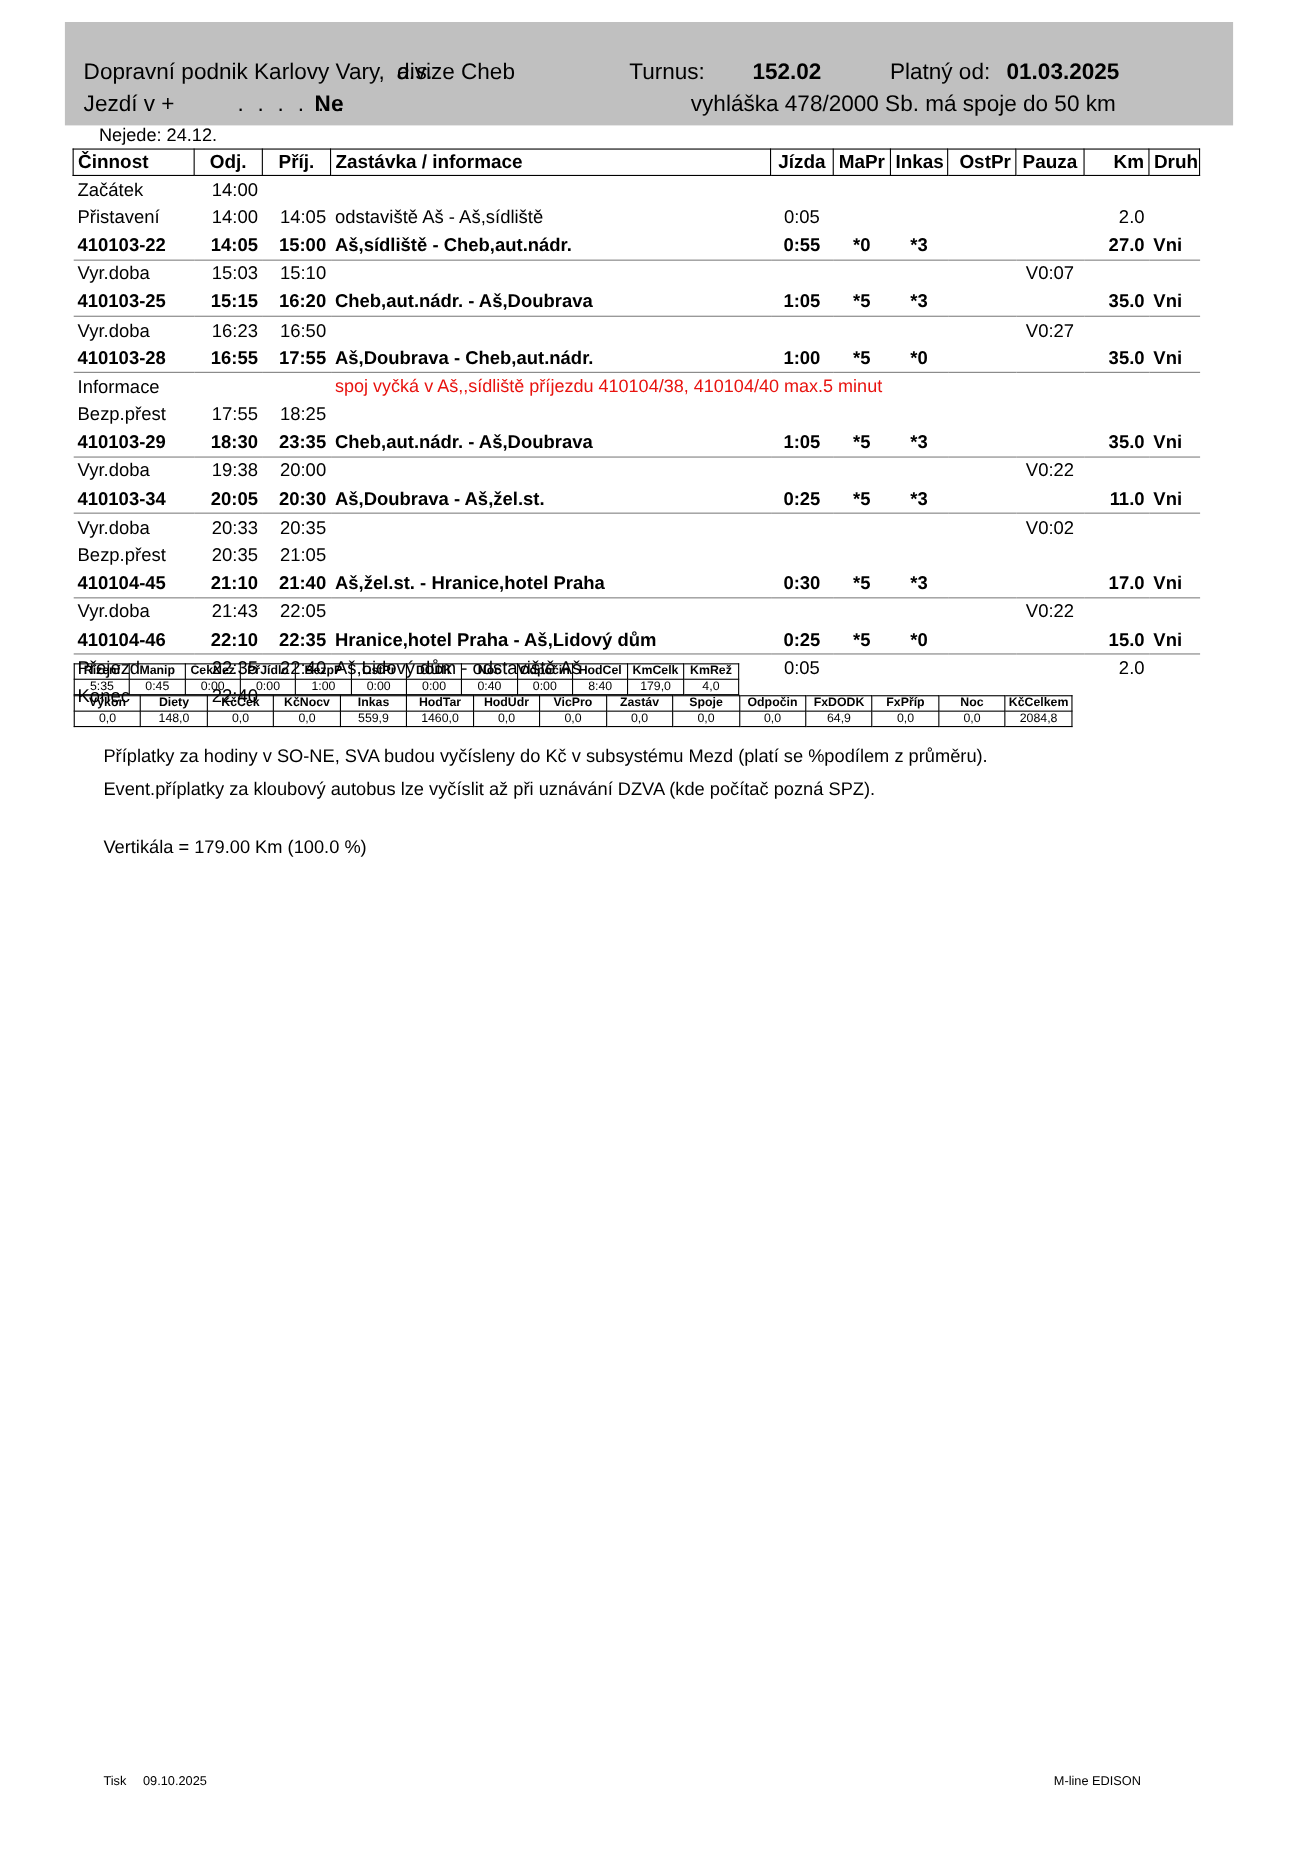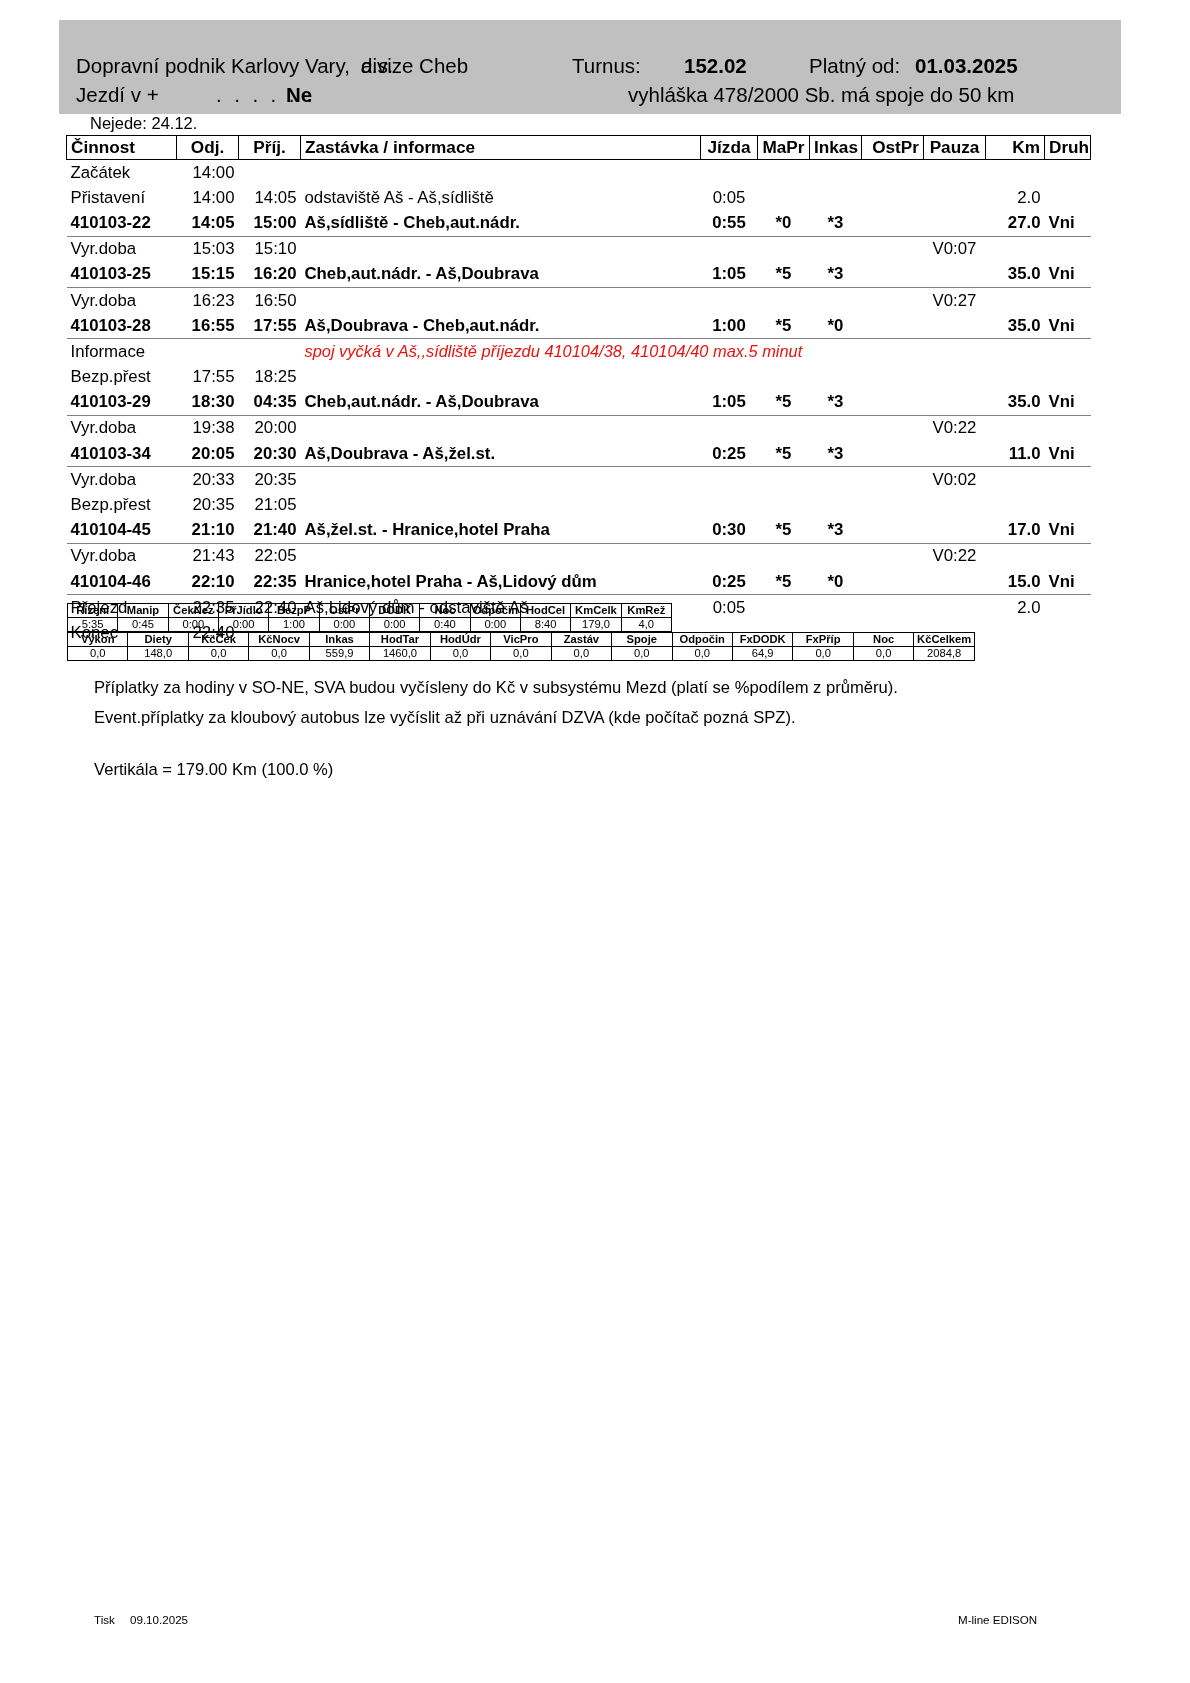--- a/index.html
+++ b/index.html
@@ -98,21 +98,20 @@
   td.c-zast { text-align: left; padding-left: 6px; }
   td.c-jizda { text-align: center; }
   td.c-mapr, td.c-mapo { text-align: center; }
   td.c-ostpr { text-align: center; }
   td.c-pauza { text-align: center; }
   td.c-km { text-align: right; padding-right: 8px; }
   td.c-druh { text-align: left; padding-left: 8px; }
 
   td.info-text {
     color: #e8130f;
-    font-style: italic;
     font-weight: normal;
     font-size: 16.4px;
     text-align: left;
     padding-left: 150px;
   }
 
   
   .mini {
     position: absolute;
     border-collapse: collapse;
@@ -321,21 +320,21 @@
           <td class="c-mapr"></td>
           <td class="c-mapo"></td>
           <td class="c-ostpr"></td>
           <td class="c-pauza"></td>
           <td class="c-km"></td>
           <td class="c-druh"></td>
         </tr>
         <tr class="bold rule">
           <td class="c-cinnost">410103-29</td>
           <td class="c-odj">18:30</td>
-          <td class="c-prij">04:35</td>
+          <td class="c-prij">23:35</td>
           <td class="c-zast">Cheb,aut.nádr. - Aš,Doubrava</td>
           <td class="c-jizda">1:05</td>
           <td class="c-mapr">*5</td>
           <td class="c-mapo">*3</td>
           <td class="c-ostpr"></td>
           <td class="c-pauza"></td>
           <td class="c-km">35.0</td>
           <td class="c-druh">Vni</td>
         </tr>
         <tr>

